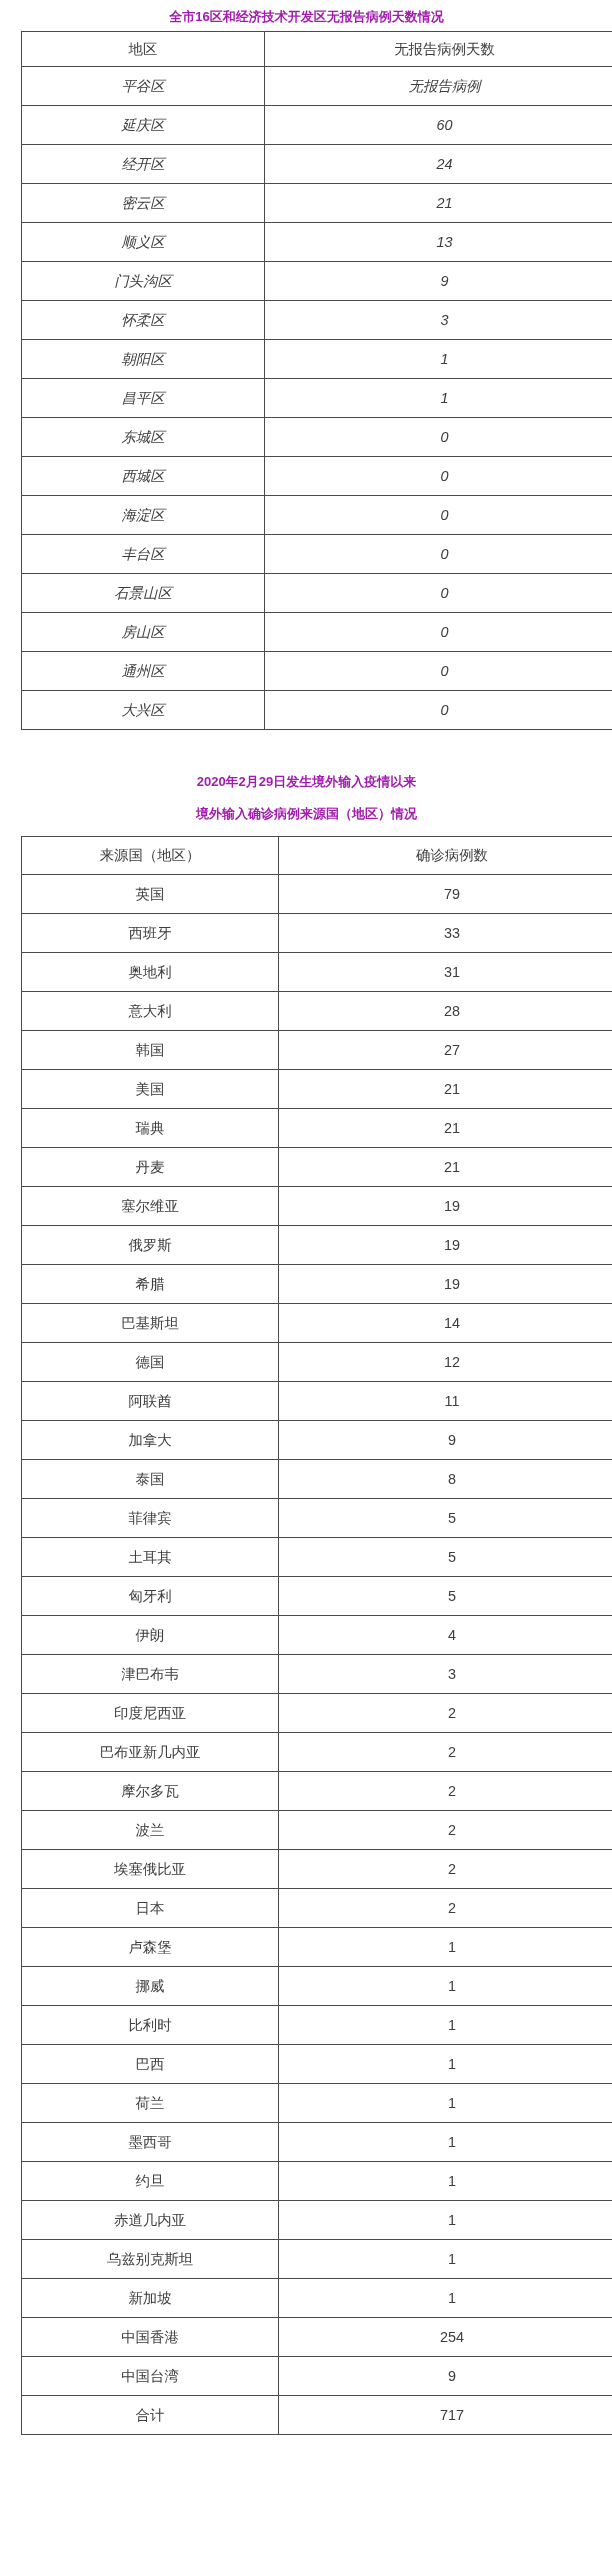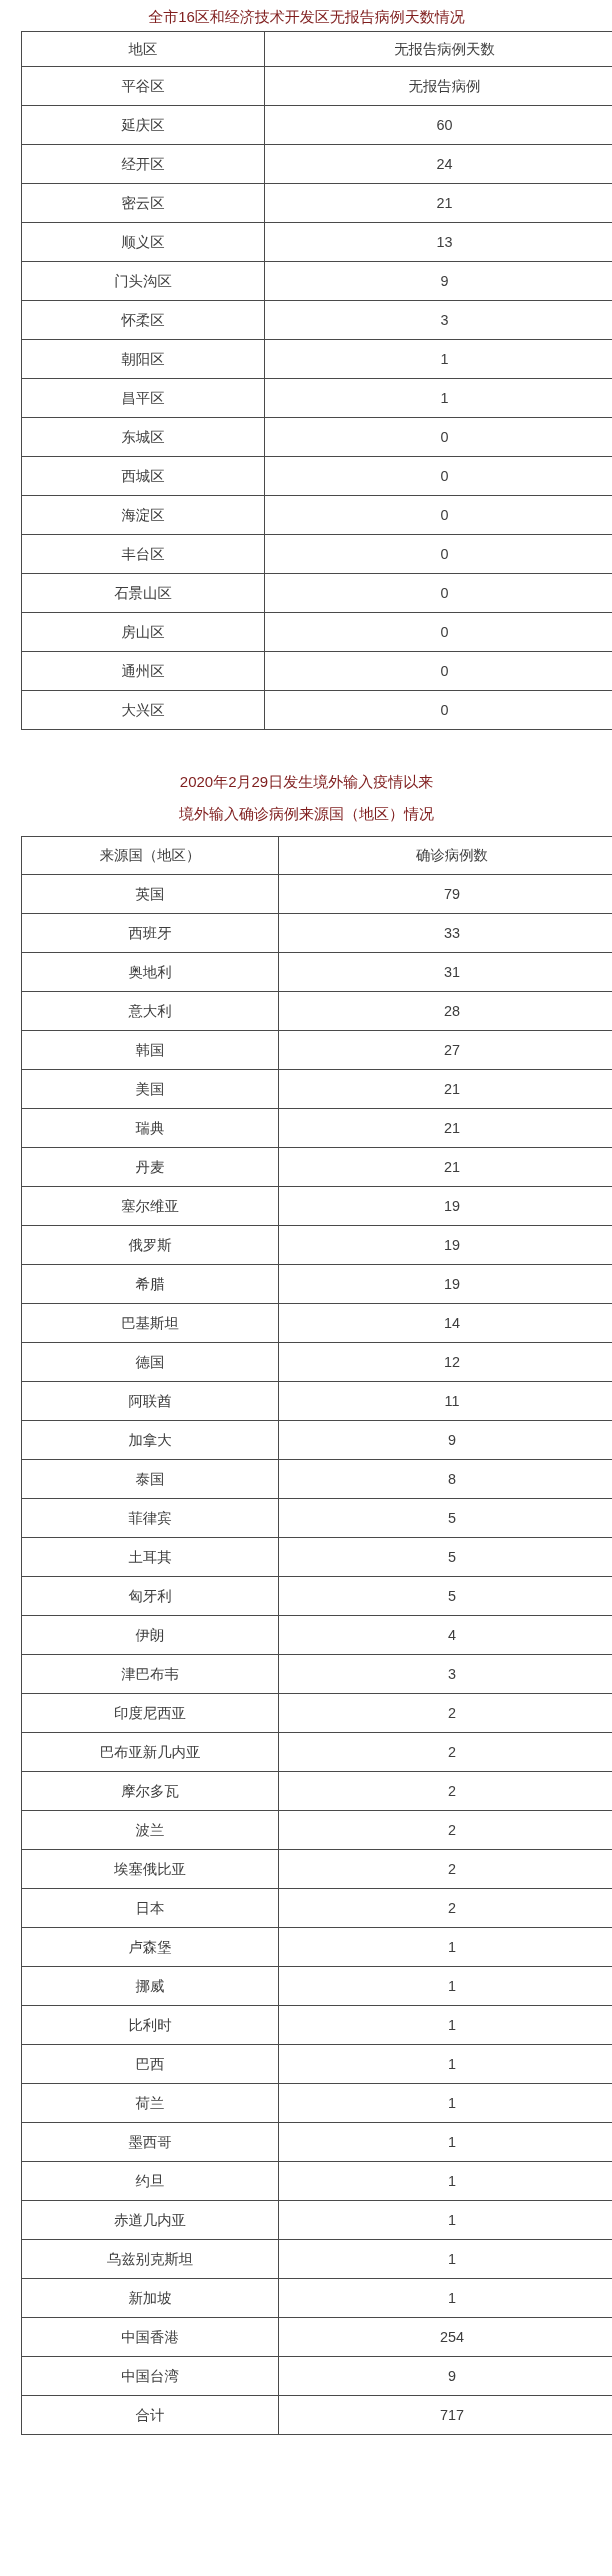--- a/index.html
+++ b/index.html
@@ -8,24 +8,24 @@
     background: #ffffff;
   }
   body {
     width: 613px;
     height: 2576px;
     font-family: "Liberation Sans", "DejaVu Sans", sans-serif;
     color: #3d3d3d;
     position: relative;
   }
   .doc-title {
-    font-size: 15px;
-    font-weight: 400;
+    font-size: 13px;
+    font-weight: 700;
     text-align: center;
-    color: #7f1d1d;
+    color: #a21caf;
     line-height: 19px;
   }
   .title-1 {
     padding-top: 6.7px;
     margin: 0 0 5.7px 0;
   }
   .title-2 {
     margin: 36px 0 5.7px 0;
     text-align: center;
   }
@@ -45,21 +45,21 @@
     text-align: center;
     vertical-align: middle;
     font-size: 14.4px;
     font-weight: 400;
     color: #3d3d3d;
     padding: 0;
     overflow: hidden;
     white-space: nowrap;
   }
   table.t1 th { height: 34px; }
-  table.t1 td { height: 38px; }
+  table.t1 td { height: 38px; font-style: italic; }
   table.t2 th { height: 37px; }
   table.t2 td { height: 38px; }
   table.t1 col.c1 { width: 243px; }
   table.t1 col.c2 { width: 360px; }
   table.t2 col.c1 { width: 257px; }
   table.t2 col.c2 { width: 347px; }
 </style>
 </head>
 <body>
 

